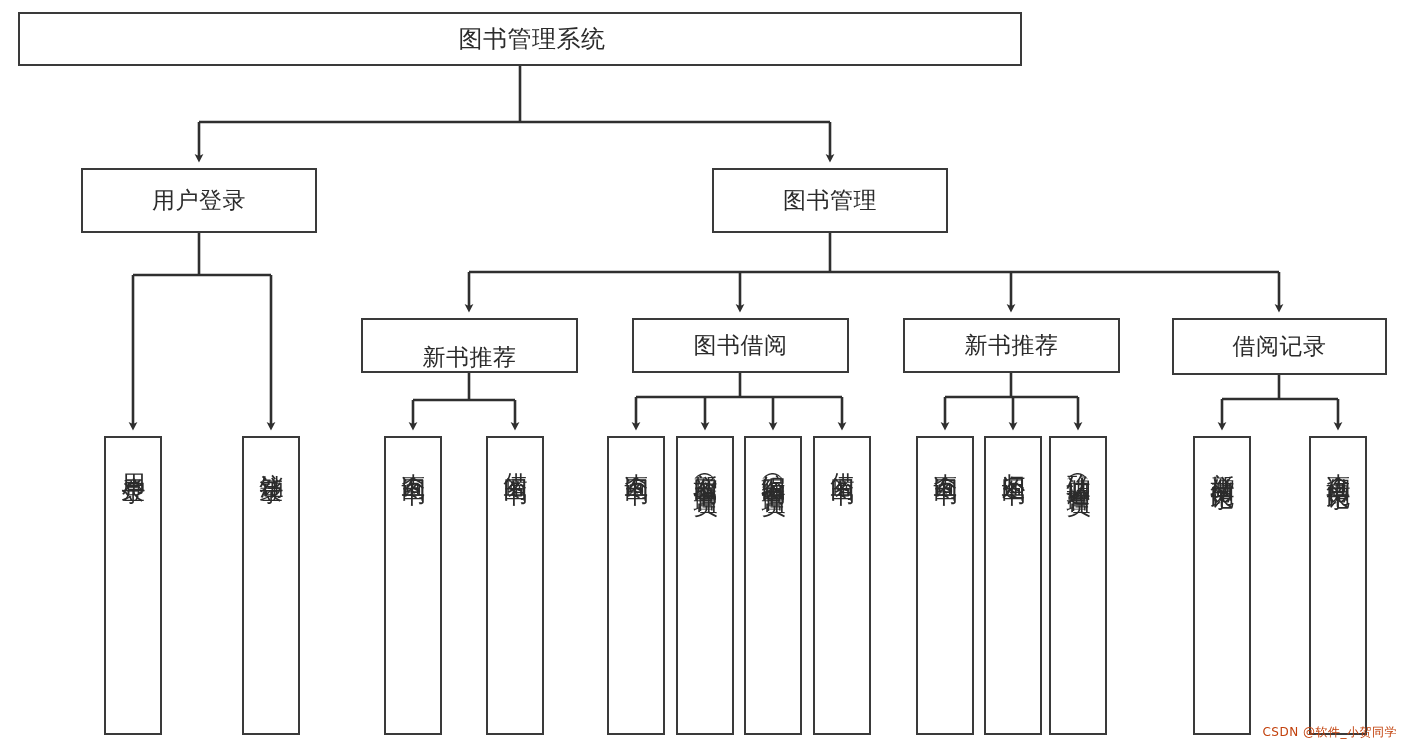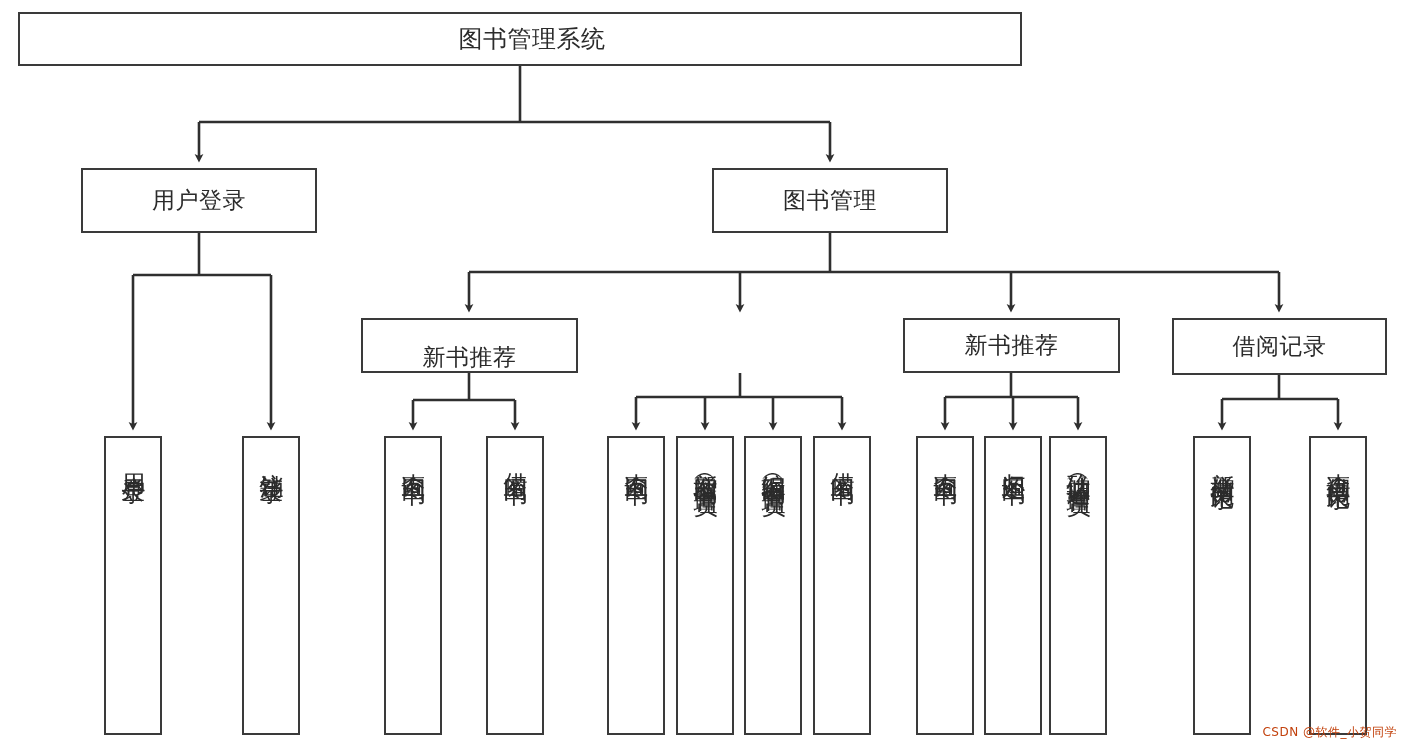--- a/index.html
+++ b/index.html
@@ -131,20 +131,23 @@
   <div class="node horiz" style="left:81px; top:168px; width:236px; height:65px;">
     <span class="lbl">用户登录</span>
   </div>
   <div class="node horiz" style="left:712px; top:168px; width:236px; height:65px;">
     <span class="lbl">图书管理</span>
   </div>
 
   <div class="node horiz" style="left:361px; top:318px; width:217px; height:55px;align-items:flex-end;">
     <span class="lbl">新书推荐</span>
   </div>
+  <div class="node horiz" style="left:632px; top:318px; width:217px; height:55px;">
+    <span class="lbl">图书借阅</span>
+  </div>
   <div class="node horiz" style="left:903px; top:318px; width:217px; height:55px;">
     <span class="lbl">新书推荐</span>
   </div>
   <div class="node horiz" style="left:1172px; top:318px; width:215px; height:57px;">
     <span class="lbl">借阅记录</span>
   </div>
 
   <div class="node vert" style="left:104px; top:436px; width:58px; height:299px;">
     <span class="lbl">用户登录</span>
   </div>

